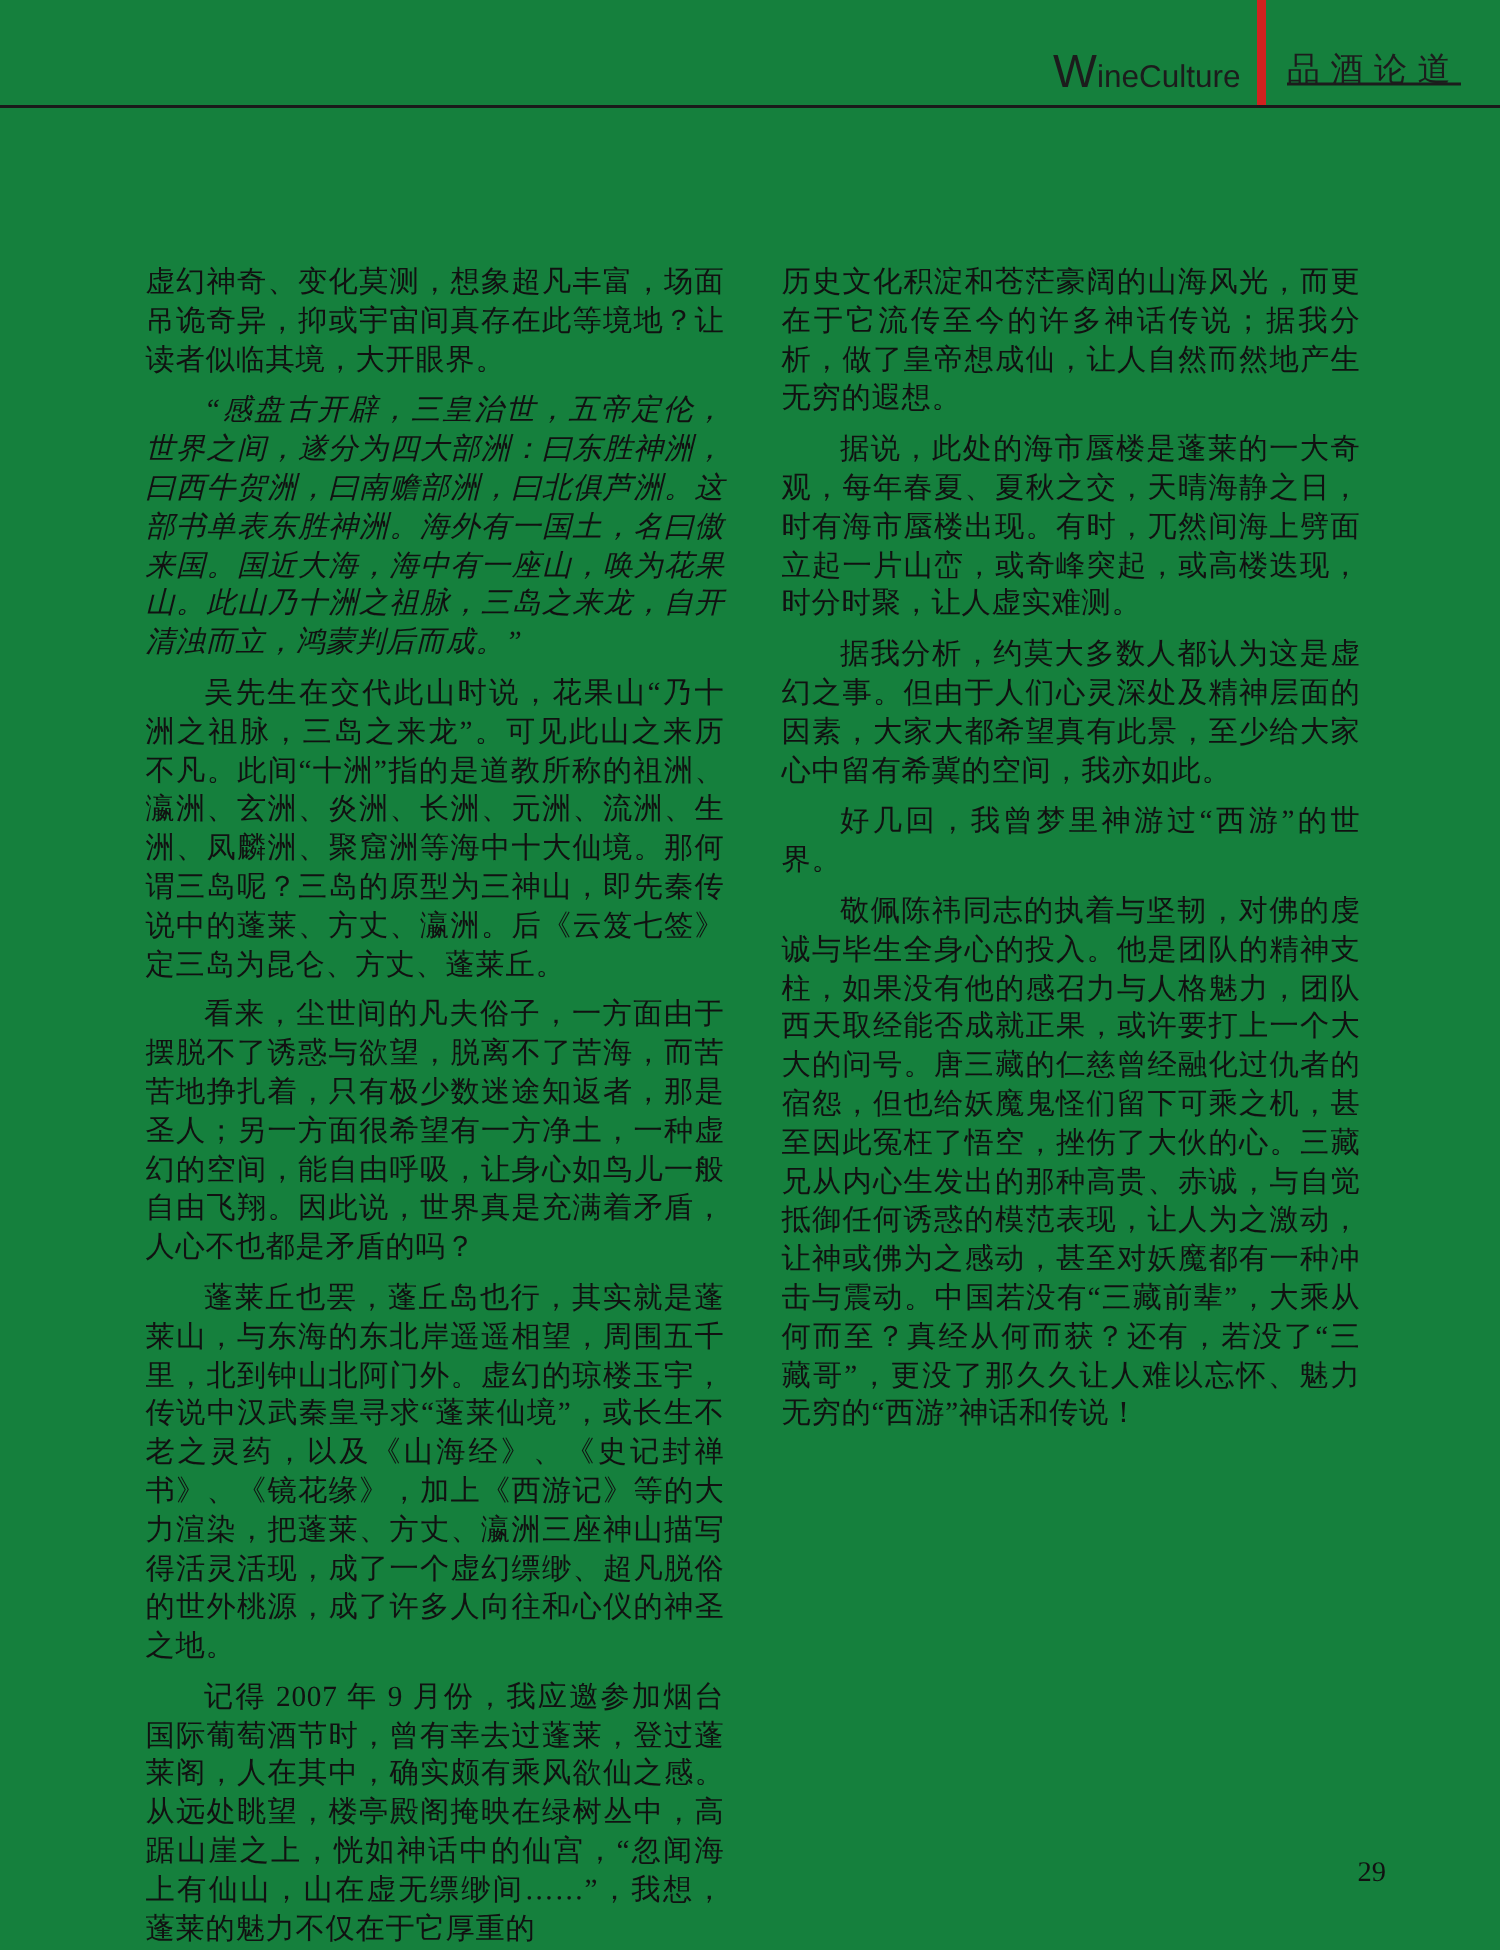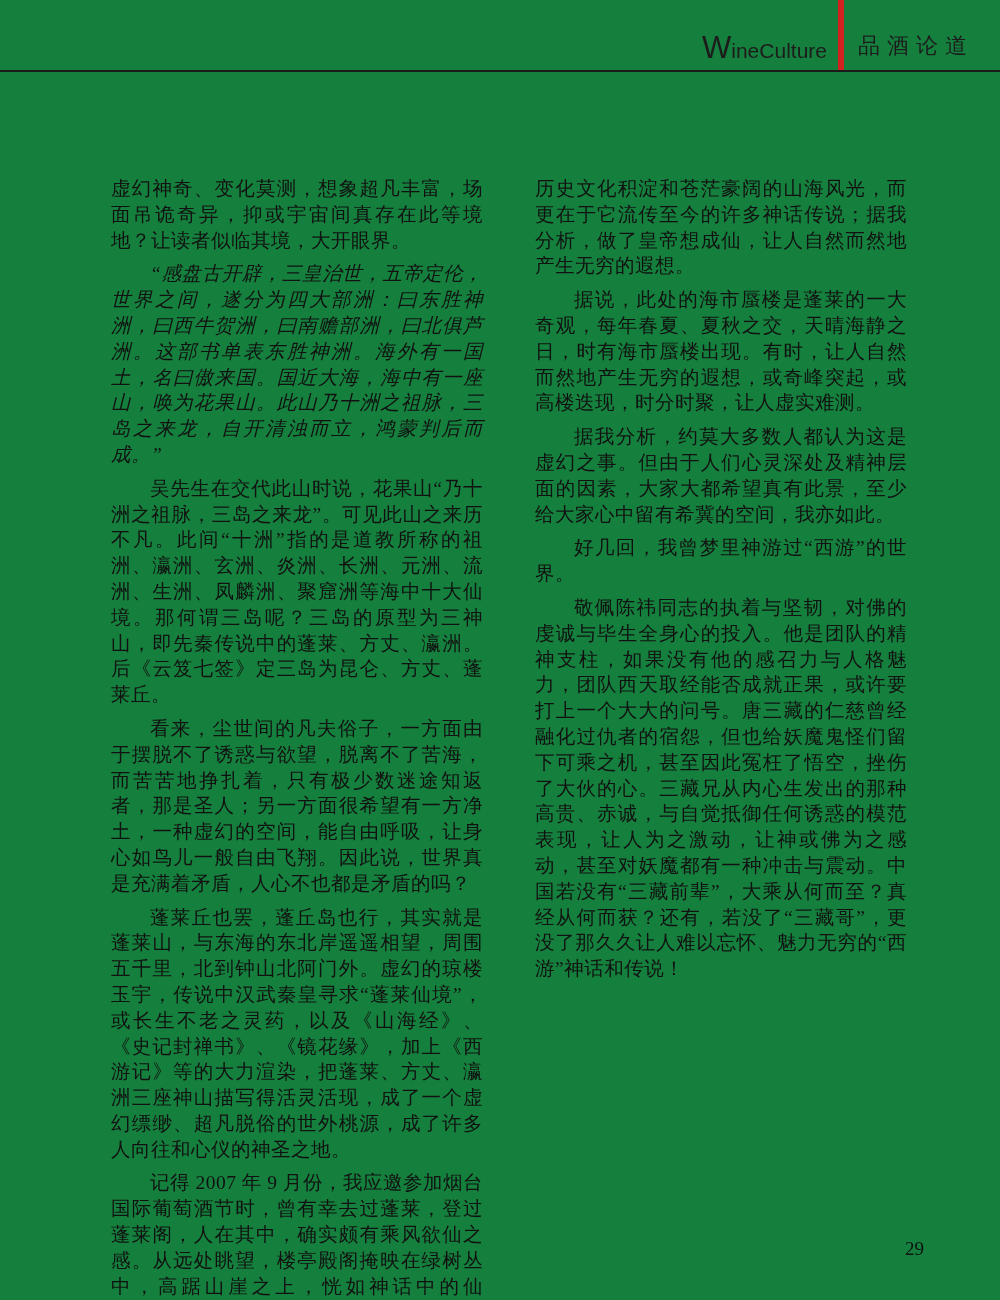--- a/index.html
+++ b/index.html
@@ -39,20 +39,21 @@
   }
   .section-title {
     position: absolute;
     left: 858px;
     bottom: 10px;
     font-family: "Liberation Sans", "DejaVu Sans", sans-serif;
     font-size: 22px;
     letter-spacing: 7px;
     color: #1c1c1c;
     white-space: nowrap;
+    text-decoration: underline;
   }
   .header-rule {
     position: absolute;
     top: 70px;
     left: 0;
     width: 1000px;
     height: 2px;
     background: #1a1a1a;
   }
 
@@ -60,21 +61,21 @@
   .columns {
     position: absolute;
     top: 176px;
     left: 95px;
     width: 812px;
     display: flex;
     gap: 36px;
   }
   .col { width: 388px; }
   .col p {
-    margin: 0 0 8px 16px;
+    margin: 0 0 8px 2px;
     font-size: 19.5px;
     line-height: 25.8px;
     text-align: justify;
     letter-spacing: 0.5px;
   }
   .col p.indent { text-indent: 2em; }
   .col p.quote  { font-style: italic; }
 
   
   .page-number {
@@ -104,21 +105,21 @@
     <div class="col">
       <p>虚幻神奇、变化莫测，想象超凡丰富，场面吊诡奇异，抑或宇宙间真存在此等境地？让读者似临其境，大开眼界。</p>
       <p class="indent quote">“感盘古开辟，三皇治世，五帝定伦，世界之间，遂分为四大部洲：曰东胜神洲，曰西牛贺洲，曰南赡部洲，曰北俱芦洲。这部书单表东胜神洲。海外有一国土，名曰傲来国。国近大海，海中有一座山，唤为花果山。此山乃十洲之祖脉，三岛之来龙，自开清浊而立，鸿蒙判后而成。”</p>
       <p class="indent">吴先生在交代此山时说，花果山“乃十洲之祖脉，三岛之来龙”。可见此山之来历不凡。此间“十洲”指的是道教所称的祖洲、瀛洲、玄洲、炎洲、长洲、元洲、流洲、生洲、凤麟洲、聚窟洲等海中十大仙境。那何谓三岛呢？三岛的原型为三神山，即先秦传说中的蓬莱、方丈、瀛洲。后《云笈七签》定三岛为昆仑、方丈、蓬莱丘。</p>
       <p class="indent">看来，尘世间的凡夫俗子，一方面由于摆脱不了诱惑与欲望，脱离不了苦海，而苦苦地挣扎着，只有极少数迷途知返者，那是圣人；另一方面很希望有一方净土，一种虚幻的空间，能自由呼吸，让身心如鸟儿一般自由飞翔。因此说，世界真是充满着矛盾，人心不也都是矛盾的吗？</p>
       <p class="indent">蓬莱丘也罢，蓬丘岛也行，其实就是蓬莱山，与东海的东北岸遥遥相望，周围五千里，北到钟山北阿门外。虚幻的琼楼玉宇，传说中汉武秦皇寻求“蓬莱仙境”，或长生不老之灵药，以及《山海经》、《史记封禅书》、《镜花缘》，加上《西游记》等的大力渲染，把蓬莱、方丈、瀛洲三座神山描写得活灵活现，成了一个虚幻缥缈、超凡脱俗的世外桃源，成了许多人向往和心仪的神圣之地。</p>
       <p class="indent">记得 2007 年 9 月份，我应邀参加烟台国际葡萄酒节时，曾有幸去过蓬莱，登过蓬莱阁，人在其中，确实颇有乘风欲仙之感。从远处眺望，楼亭殿阁掩映在绿树丛中，高踞山崖之上，恍如神话中的仙宫，“忽闻海上有仙山，山在虚无缥缈间……”，我想，蓬莱的魅力不仅在于它厚重的</p>
     </div>
     <div class="col">
       <p>历史文化积淀和苍茫豪阔的山海风光，而更在于它流传至今的许多神话传说；据我分析，做了皇帝想成仙，让人自然而然地产生无穷的遐想。</p>
-      <p class="indent">据说，此处的海市蜃楼是蓬莱的一大奇观，每年春夏、夏秋之交，天晴海静之日，时有海市蜃楼出现。有时，让人自然而然地产生无穷的遐想，或奇峰突起，或高楼迭现，时分时聚，让人虚实难测。</p>
+      <p class="indent">据说，此处的海市蜃楼是蓬莱的一大奇观，每年春夏、夏秋之交，天晴海静之日，时有海市蜃楼出现。有时，兀然间海上劈面立起一片山峦，或奇峰突起，或高楼迭现，时分时聚，让人虚实难测。</p>
       <p class="indent">据我分析，约莫大多数人都认为这是虚幻之事。但由于人们心灵深处及精神层面的因素，大家大都希望真有此景，至少给大家心中留有希冀的空间，我亦如此。</p>
       <p class="indent">好几回，我曾梦里神游过“西游”的世界。</p>
       <p class="indent">敬佩陈祎同志的执着与坚韧，对佛的虔诚与毕生全身心的投入。他是团队的精神支柱，如果没有他的感召力与人格魅力，团队西天取经能否成就正果，或许要打上一个大大的问号。唐三藏的仁慈曾经融化过仇者的宿怨，但也给妖魔鬼怪们留下可乘之机，甚至因此冤枉了悟空，挫伤了大伙的心。三藏兄从内心生发出的那种高贵、赤诚，与自觉抵御任何诱惑的模范表现，让人为之激动，让神或佛为之感动，甚至对妖魔都有一种冲击与震动。中国若没有“三藏前辈”，大乘从何而至？真经从何而获？还有，若没了“三藏哥”，更没了那久久让人难以忘怀、魅力无穷的“西游”神话和传说！</p>
 
     </div>
   </div>
 
   <div class="page-number">29</div>
 
 </div>

